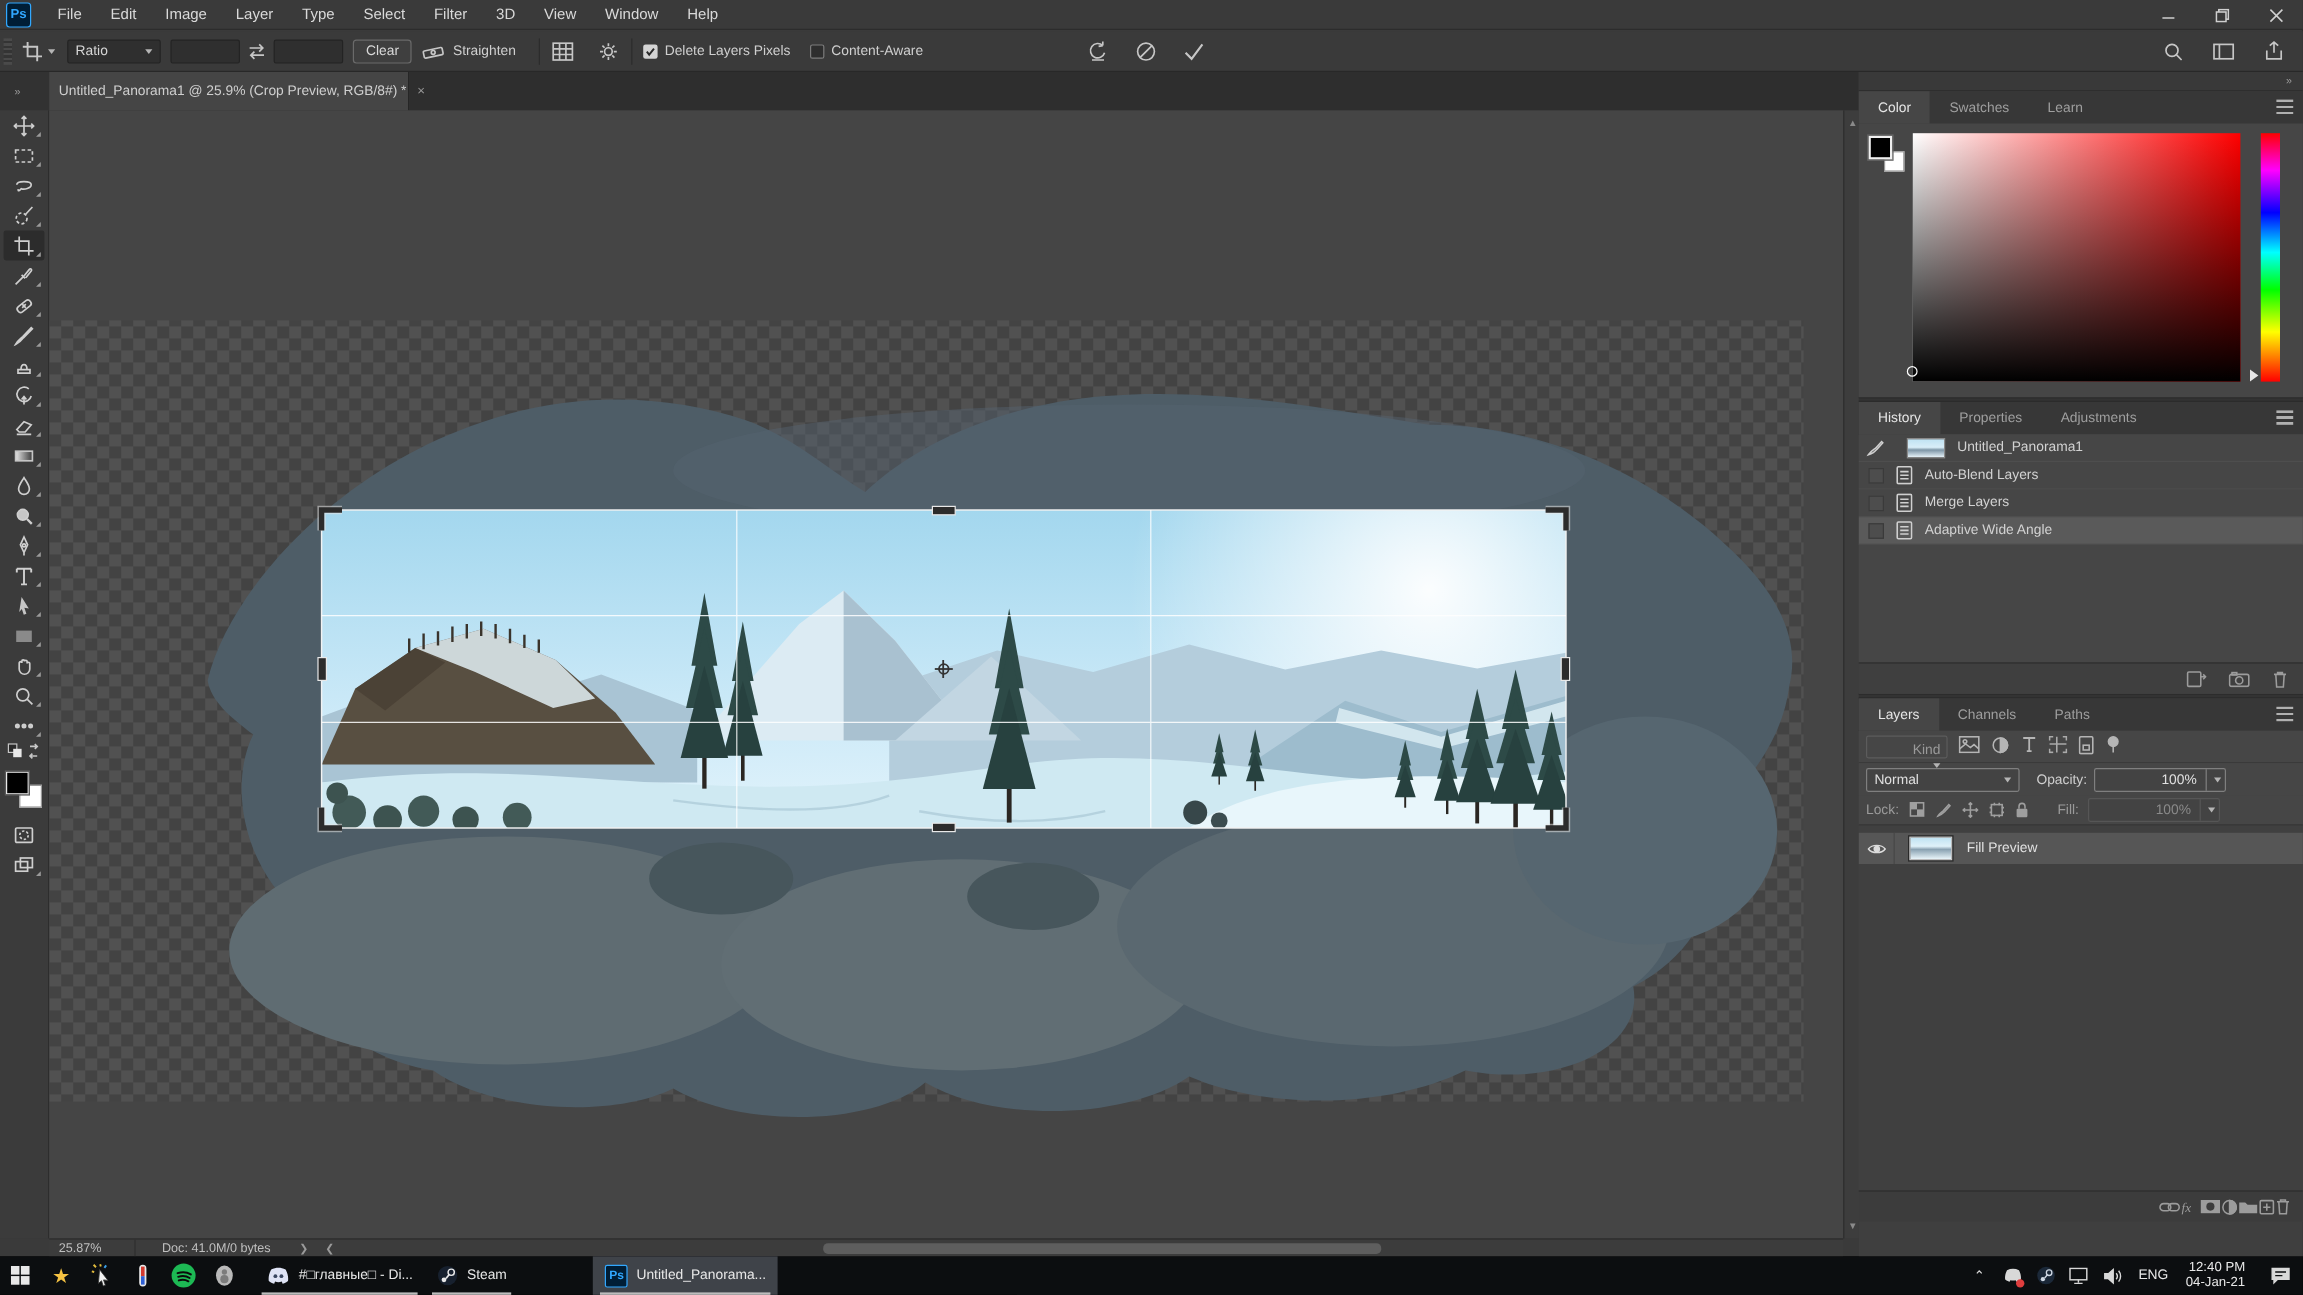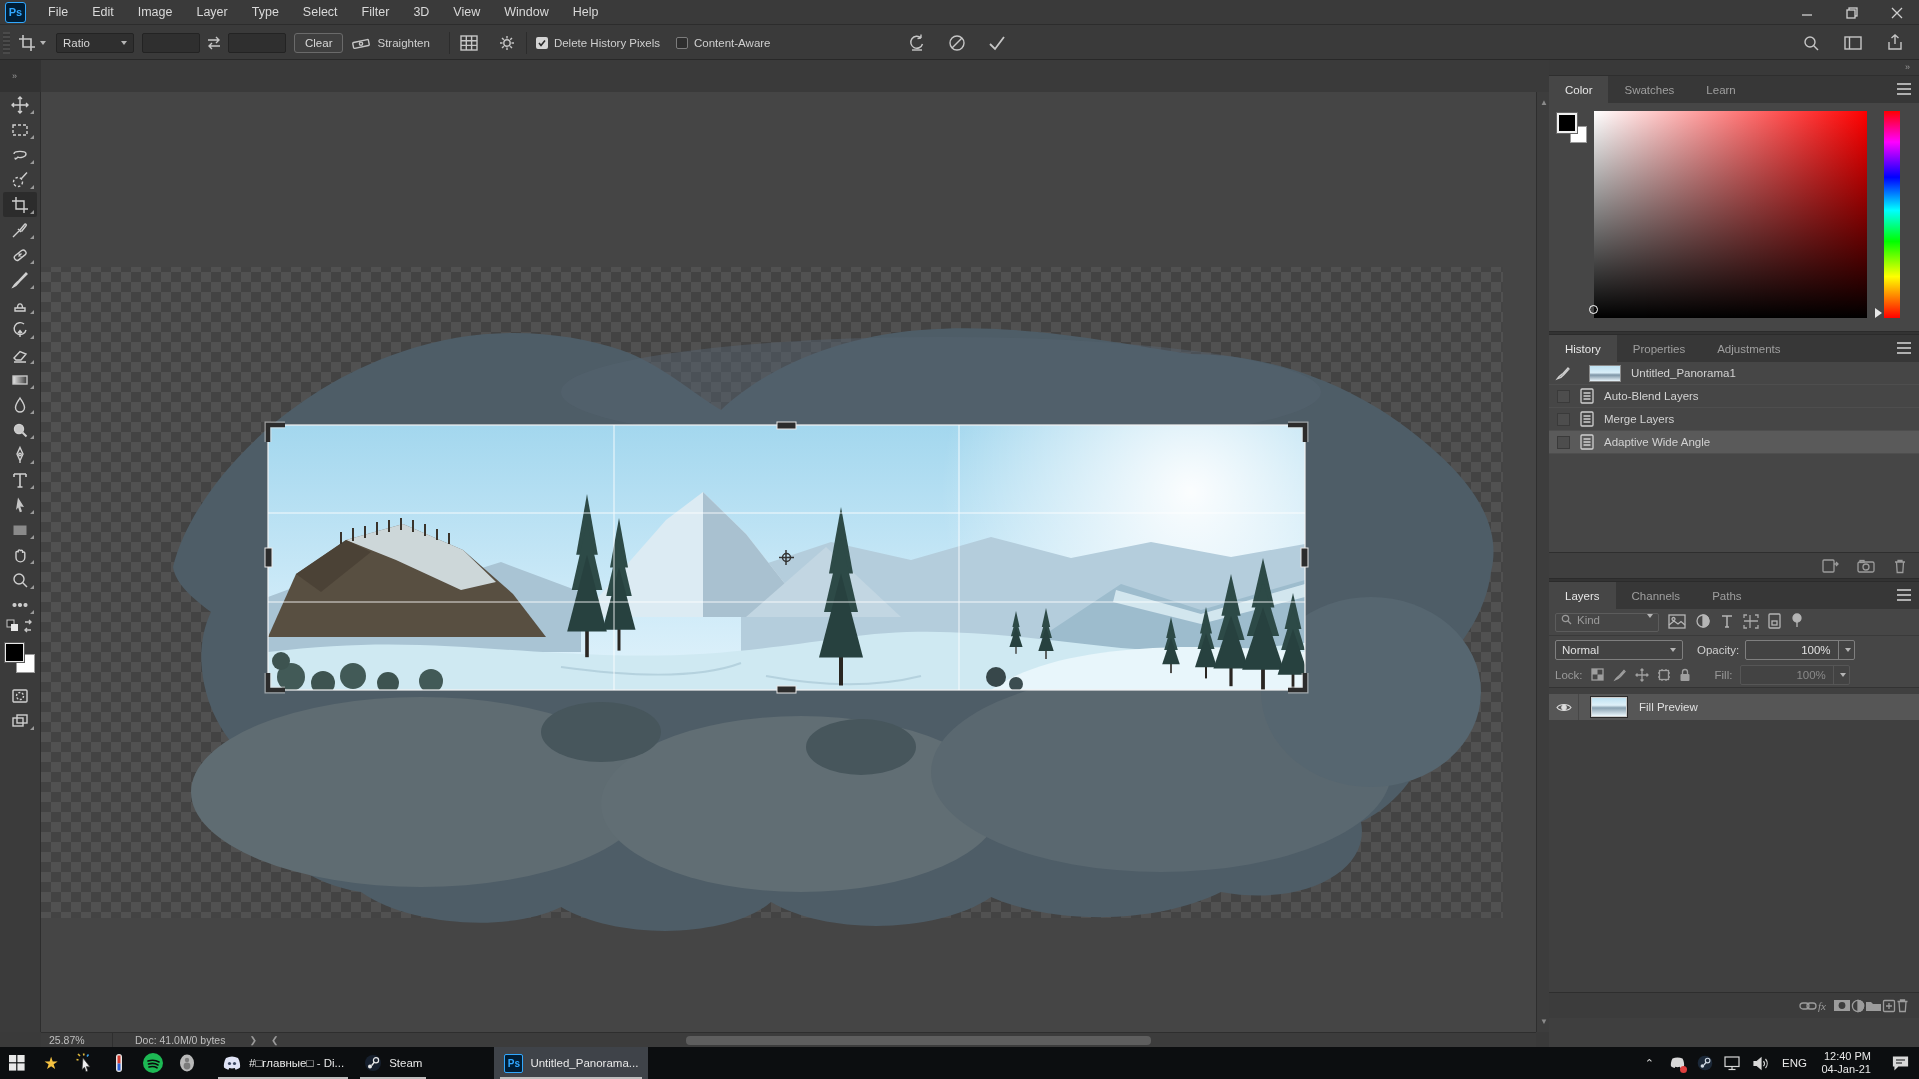--- a/index.html
+++ b/index.html
@@ -113,22 +113,22 @@
   .hthumbimg { width:32px; height:17px; margin:0 10px 0 8px; border:1px solid #8a8a8a;
         background:linear-gradient(180deg,#bfe2f2 0%,#d9eef8 45%,#7d95a6 60%,#e8f4fa 100%); }
   .hist-empty { height:98px; background:#464646; }
   .hist-footer { height:26px; background:#3f3f3f; border-top:1px solid #2e2e2e; display:flex; align-items:center;
                  justify-content:flex-end; gap:18px; padding-right:12px; }
   .hist-footer svg, .lay-footer svg { stroke:#9c9c9c; fill:none; stroke-width:1.3; }
 
   
   .lrow { display:flex; align-items:center; color:#cfcfcf; font-size:11.5px; }
   .filter-row { height:27px; background:#464646; border-bottom:1px solid #3a3a3a; padding-left:6px; gap:9px; }
-  .kindbox { width:104px; height:19px; border:1px solid #5c5c5c; border-radius:2px; display:flex; align-items:flex-start;
-             color:#9a9a9a; padding:0 5px; gap:5px; }
+  .kindbox { width:68px; height:19px; border:1px solid #5c5c5c; border-radius:2px; display:flex; align-items:flex-end;
+             color:#9a9a9a; padding:0 5px; gap:5px;flex-direction:column; }
   .fico svg { stroke:#b5b5b5; fill:none; stroke-width:1.3; }
   .blend-row { height:27px; background:#464646; padding-left:6px; }
   .blendsel { width:128px; height:20px; border:1px solid #7f7f7f; border-radius:2px; background:#434343;
               display:flex; align-items:center; justify-content:space-between; padding:0 6px; color:#e0e0e0; }
   .valbox { height:20px; border:1px solid #7f7f7f; border-radius:2px; background:#434343; display:flex; align-items:center;padding-left:48px; }
   .valbox .v { padding:0 7px; color:#e0e0e0; }
   .valbox .arr { width:16px; height:100%; border-left:1px solid #7f7f7f; display:flex; align-items:center; justify-content:center; }
   .valbox.dim { border-color:#565656; }
   .valbox.dim .v { color:#8a8a8a; } .valbox.dim .arr { border-color:#565656; }
   .lock-row { height:25px; background:#464646; border-bottom:1px solid #333; padding-left:6px; gap:8px; color:#9a9a9a; }
@@ -239,21 +239,21 @@
           <path d="M10,3 V5.5 M10,14.5 V17 M3,10 H5.5 M14.5,10 H17 M5,5 L6.8,6.8 M13.2,13.2 L15,15 M15,5 L13.2,6.8 M6.8,13.2 L5,15"></path>
         </svg>
     </div>
     <div class="optsep"></div>
     <div style="display:flex;align-items:center">
       <div class="cb on">
         <svg width="10" height="10">
             <path d="M2,5 L4,7.5 L8,2.5" style="stroke:#2a2a2a;fill:none;stroke-width:1.6"></path>
           </svg>
       </div>
-      <span class="optlabel">Delete History Pixels</span>
+      <span class="optlabel">Delete Layers Pixels</span>
     </div>
     <div style="display:flex;align-items:center">
       <div class="cb off"></div>
       <span class="optlabel">Content-Aware</span>
     </div>
     <div class="commitgrp">
       <div class="icon18">
         <svg width="20" height="20">
             <path d="M14,5 A6,6 0 1 0 15.5,11 M14,5 L14,1.5 M14,5 L10.5,5.6"></path>
             <line x1="5" y1="17" x2="15" y2="17"></line>
@@ -286,20 +286,26 @@
       </div>
       <div class="icon18">
         <svg width="20" height="20">
             <path d="M10,2 V11 M6.5,5 L10,2 L13.5,5 M4,9 V16 H16 V9"></path>
           </svg>
       </div>
     </div>
   </div>
 
   <div class="collapse-l">»</div>
+  <div class="tabstrip">
+    <div class="doctab">
+      <span class="t">Untitled_Panorama1 @ 25.9% (Crop Preview, RGB/8#) *</span>
+      <span class="x">×</span>
+    </div>
+  </div>
 
   <div class="toolbar">
     <div class="tool">
         <svg width="20" height="20">
           <path d="M10,2 V18 M2,10 H18 M8,4 L10,2 L12,4 M8,16 L10,18 L12,16 M4,8 L2,10 L4,12 M16,8 L18,10 L16,12"></path>
         </svg>
         <div class="sub"></div>
       </div>
     <div class="tool">
         <svg width="20" height="20">

